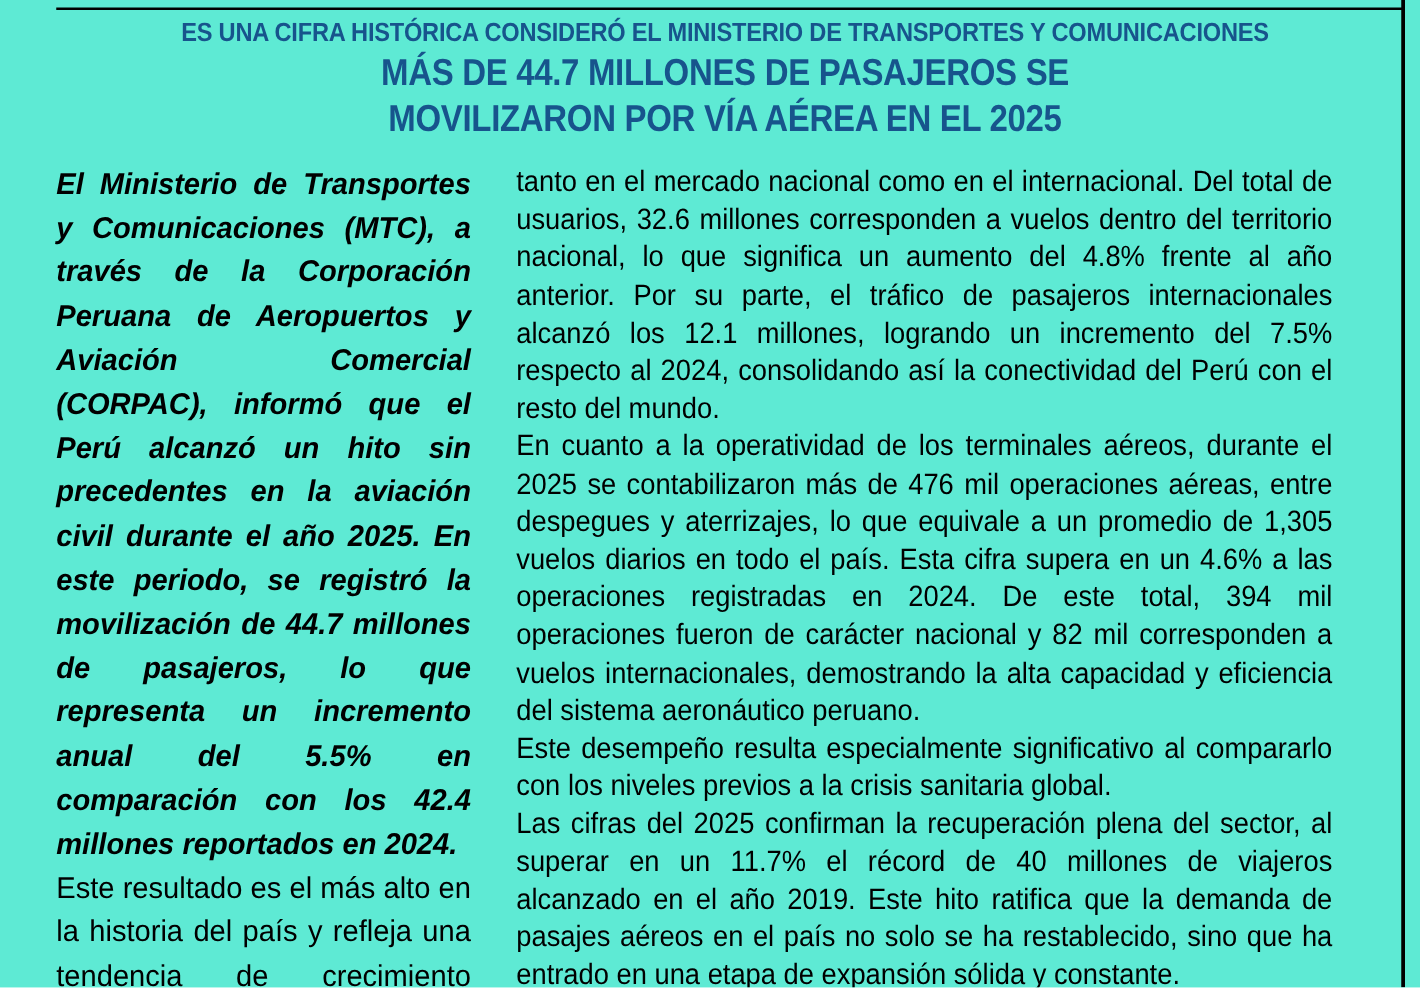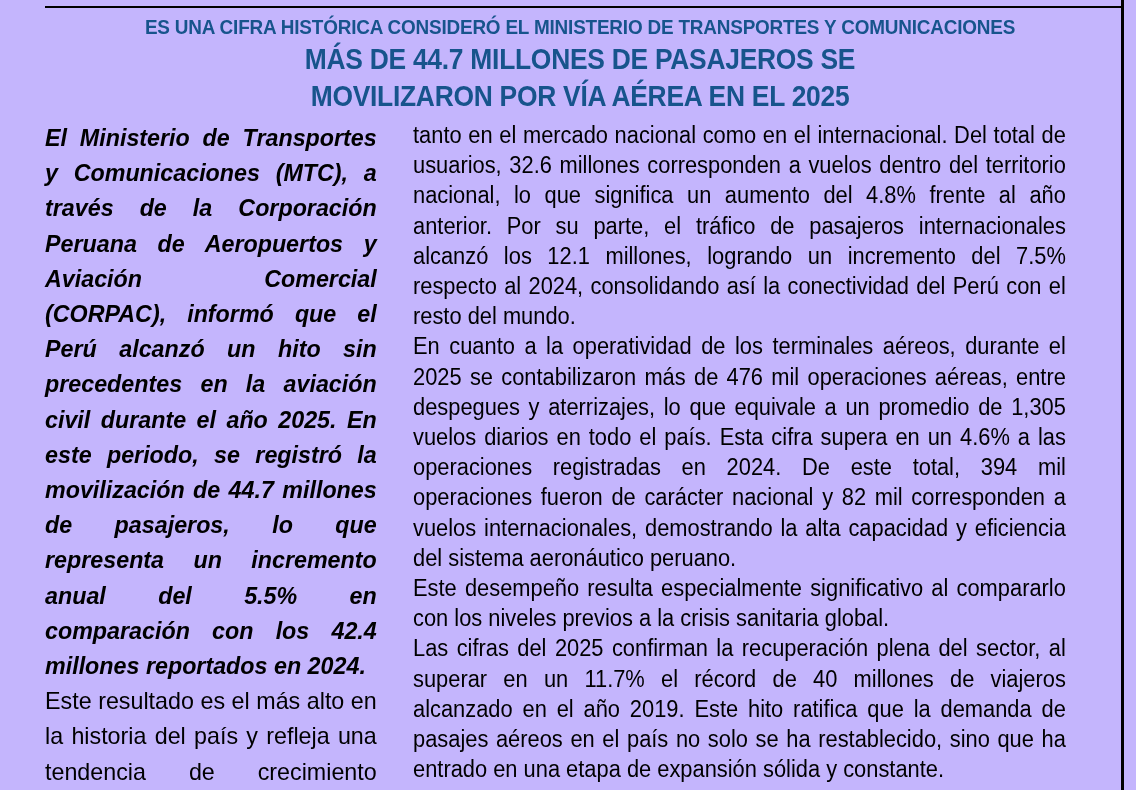--- a/index.html
+++ b/index.html
@@ -8,21 +8,21 @@
     background: #ffffff;
   }
   body {
     font-family: "Liberation Sans", sans-serif;
     color: #000000;
   }
   #page {
     position: relative;
     width: 1136px;
     height: 790px;
-    background: #c4b5fd;
+    background: #5eead4;
     overflow: hidden;
     box-sizing: border-box;
   }
 
   
   .top-rule {
     position: absolute;
     left: 45px;
     top: 6px;
     width: 1077px;
@@ -64,21 +64,21 @@
     letter-spacing: -0.3px;
     transform: scaleX(0.88);
     transform-origin: center center;
     white-space: nowrap;
   }
 
   
   .columns {
     position: absolute;
     left: 45px;
-    top: 120px;
+    top: 130px;
     width: 1070px;
     height: 650px;
   }
   .col-left {
     position: absolute;
     left: 0px;
     top: 0px;
     width: 342px;
   }
   .col-right {

